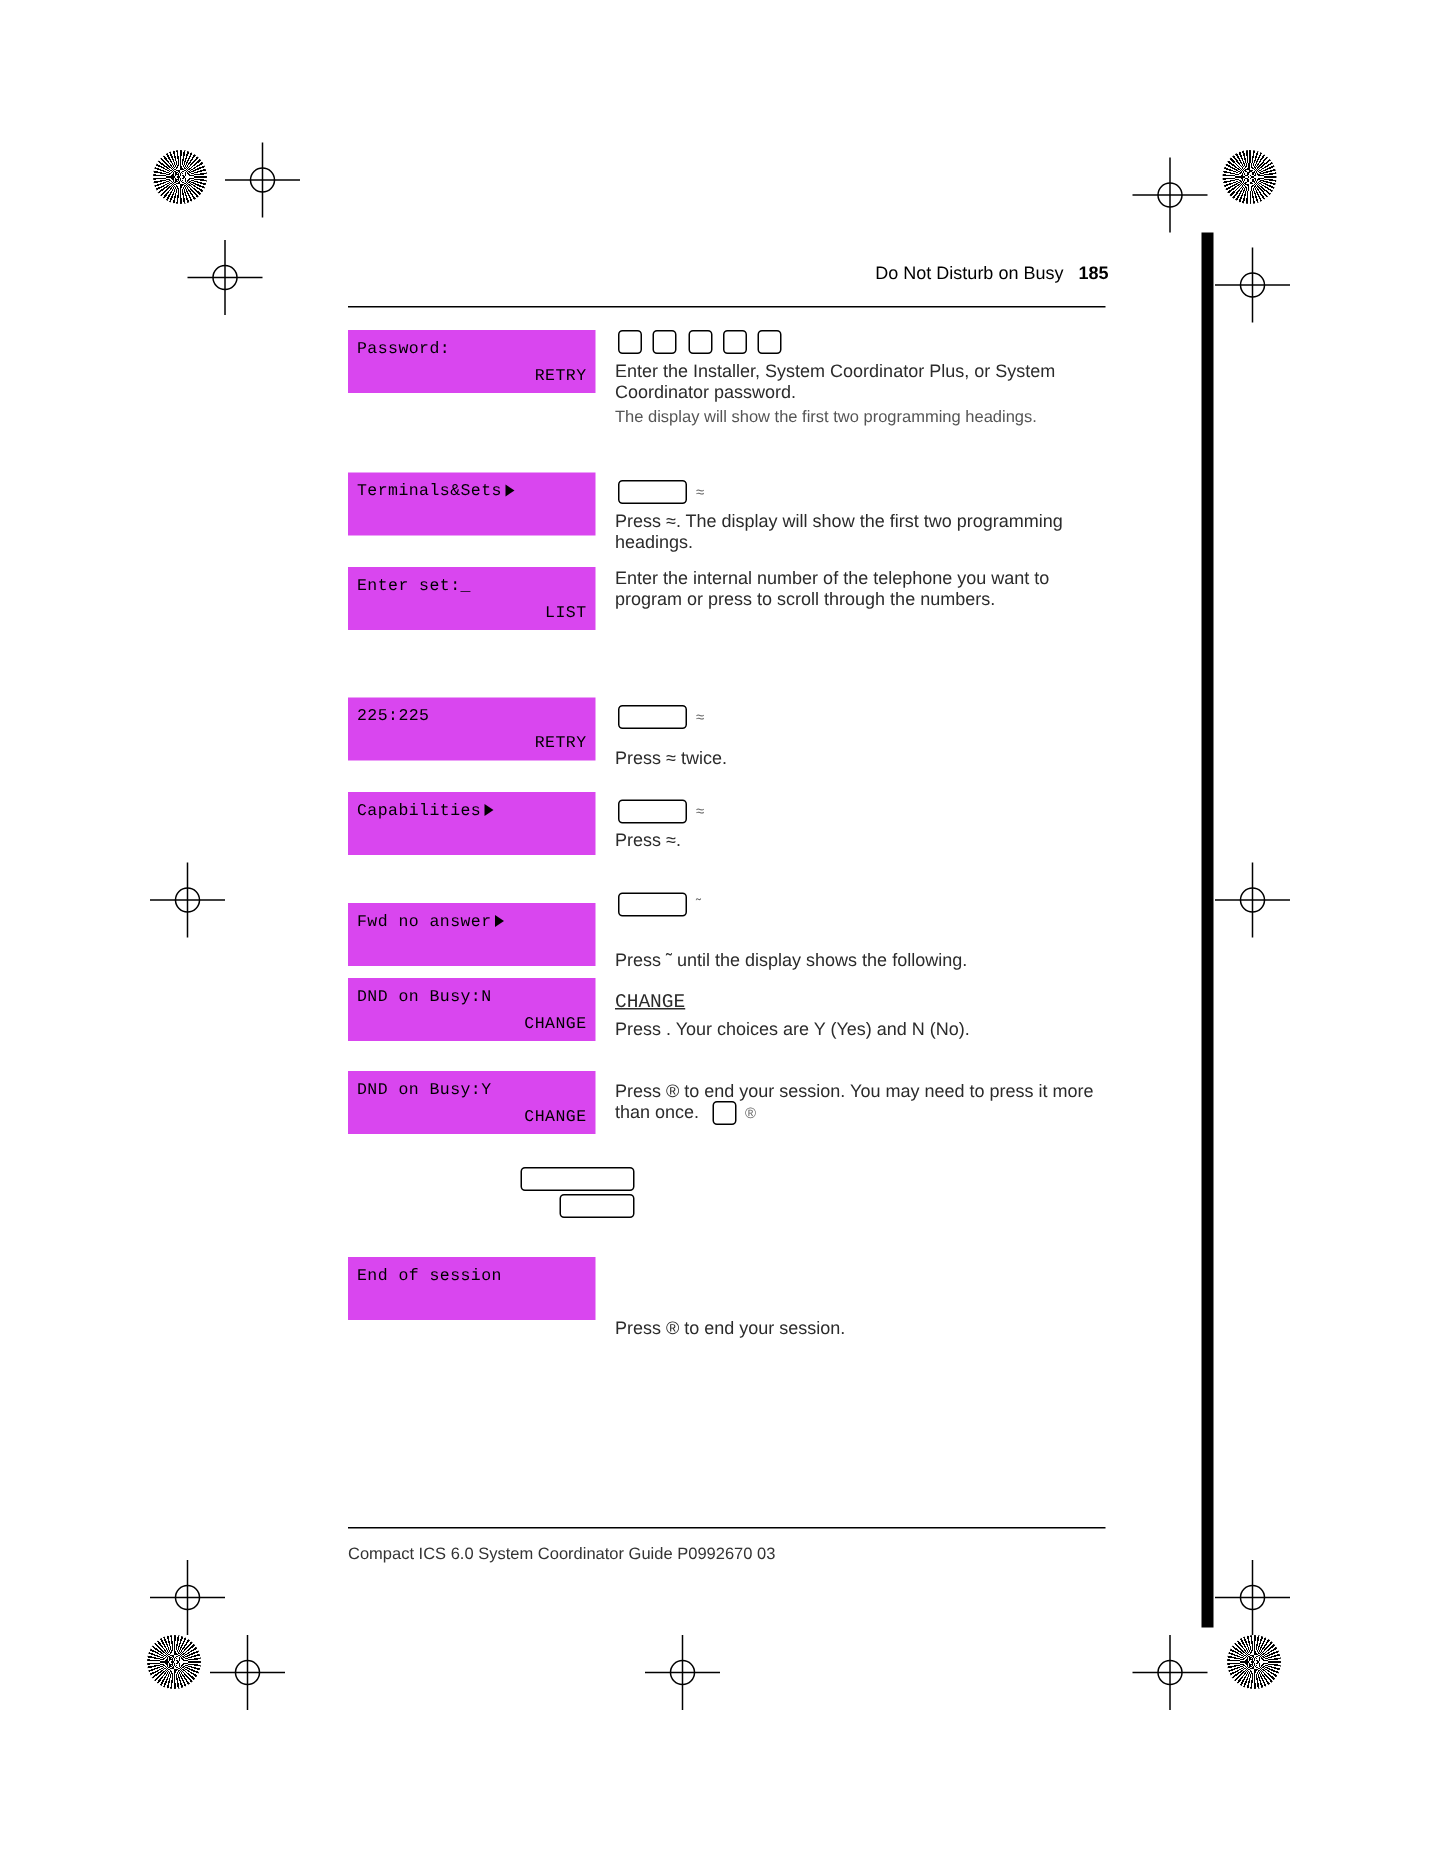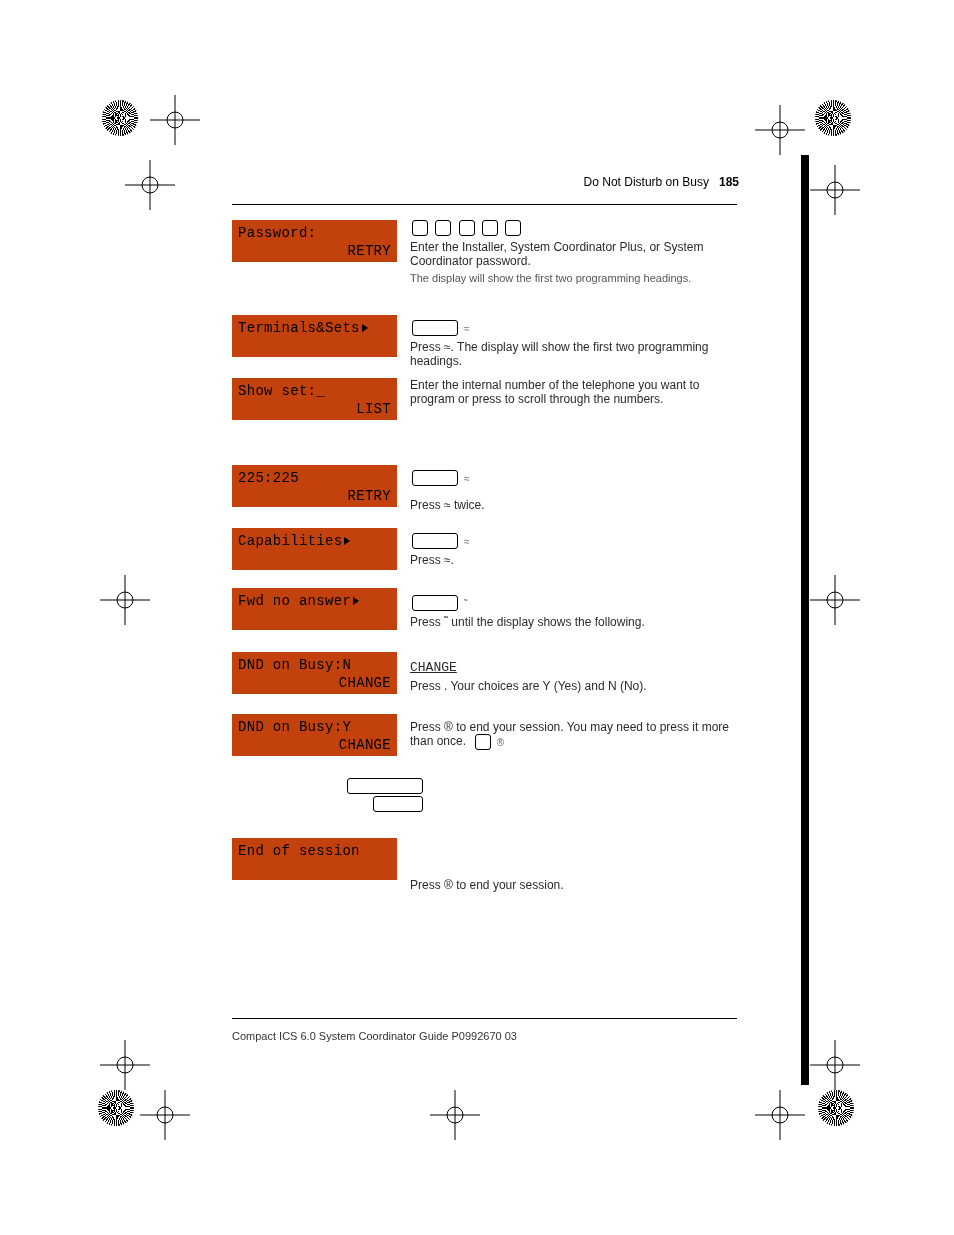--- a/index.html
+++ b/index.html
@@ -7,22 +7,22 @@
   
   .scan-bar{position:absolute;right:145px;top:155px;width:8px;height:930px;background:#000;}
   
   .hr{position:absolute;left:232px;width:505px;border-top:1px solid #000;}
   .hr.top{top:204px;}
   .hr.bottom{top:1018px;}
   
   .hdr-right{position:absolute;right:215px;top:175px;font-size:12px;text-align:right;}
   .hdr-right .pg{font-weight:bold;}
   
-  .lcd{position:absolute;left:232px;width:165px;height:42px;background:#c2410c;
-       font-family:"Courier New",monospace;font-size:14px;line-height:14px;letter-spacing:0.3px;}
+  .lcd{position:absolute;left:232px;width:165px;height:42px;background:#d946ef;
+       font-family:"Courier New",monospace;font-size:11px;line-height:14px;letter-spacing:0.3px;}
   .lcd .l1{position:absolute;left:6px;top:6px;white-space:pre;}
   .lcd .l2{position:absolute;right:6px;bottom:4px;white-space:pre;}
   .lcd .tri{display:inline-block;width:0;height:0;border-top:4px solid transparent;
             border-bottom:4px solid transparent;border-left:6px solid #000;margin-left:2px;vertical-align:middle;}
   
   .step{position:absolute;left:410px;font-size:12px;color:#2b2b2b;}
   
   .key{display:inline-block;min-width:14px;height:14px;border:1.4px solid #000;border-radius:3px;
        vertical-align:middle;margin:0 2px;background:#fff;}
   .key.wide{min-width:44px;}
@@ -72,21 +72,21 @@
 
   <div class="lcd" style="top:315px">
     <span class="l1"><span>Terminals&amp;Sets</span><span class="tri"></span></span>
   </div>
   <div class="step" style="top:320px;width:320px">
     <span class="key wide"></span><span class="keylabel">≈</span>
     <div style="margin-top:4px">Press ≈. The display will show the first two programming headings.</div>
   </div>
 
   <div class="lcd" style="top:378px">
-    <span class="l1">Show set:_</span>
+    <span class="l1">Enter set:_</span>
     <span class="l2">LIST</span>
   </div>
   <div class="step" style="top:378px;width:320px">
     <span>Enter the internal number of the telephone you want to program or press  to scroll through the numbers.</span>
   </div>
 
   <div class="lcd" style="top:465px">
     <span class="l1">225:225</span>
     <span class="l2">RETRY</span>
   </div>
@@ -96,26 +96,26 @@
   </div>
 
   <div class="lcd" style="top:528px">
     <span class="l1"><span>Capabilities</span><span class="tri"></span></span>
   </div>
   <div class="step" style="top:533px;width:320px">
     <span class="key wide"></span><span class="keylabel">≈</span>
     <div style="margin-top:4px">Press ≈.</div>
   </div>
 
-  <div class="lcd" style="top:588px">
+  <div class="lcd" style="top:602px">
     <span class="l1"><span>Fwd no answer</span><span class="tri"></span></span>
   </div>
   <div class="step" style="top:595px;width:320px">
     <span class="key wide"></span><span class="keylabel">˜</span>
-    <div style="margin-top:4px">Press ˜ until the display shows the following.</div>
+    <div style="margin-top:22px">Press ˜ until the display shows the following.</div>
   </div>
 
   <div class="lcd" style="top:652px">
     <span class="l1">DND on Busy:N</span>
     <span class="l2">CHANGE</span>
   </div>
   <div class="step" style="top:660px;width:320px">
     <span class="ul" style="font-family:'Courier New',monospace;font-size:13px;">CHANGE</span>
     <div style="margin-top:4px">Press . Your choices are Y (Yes) and N (No).</div>
   </div>

